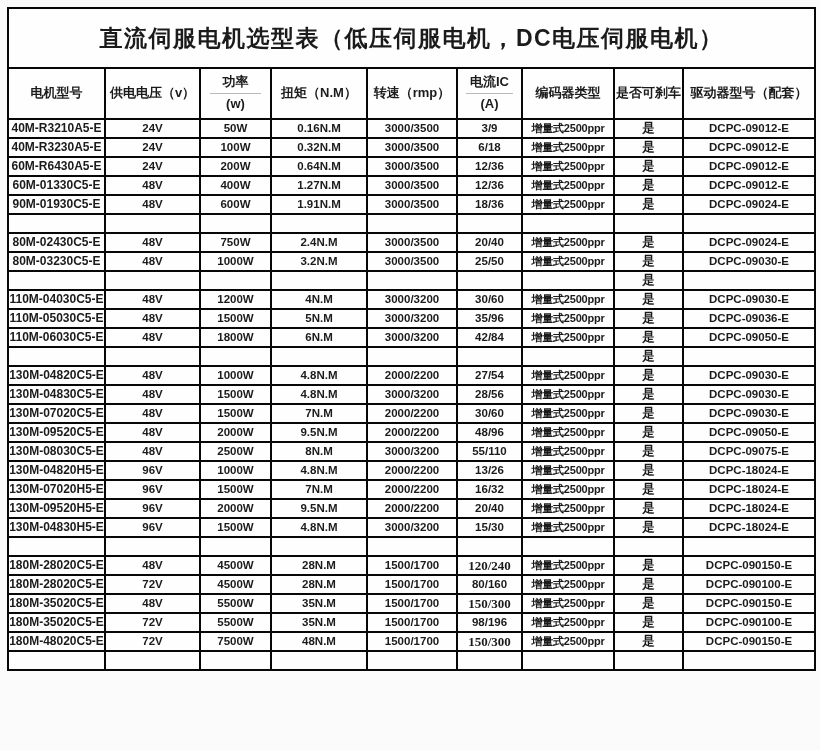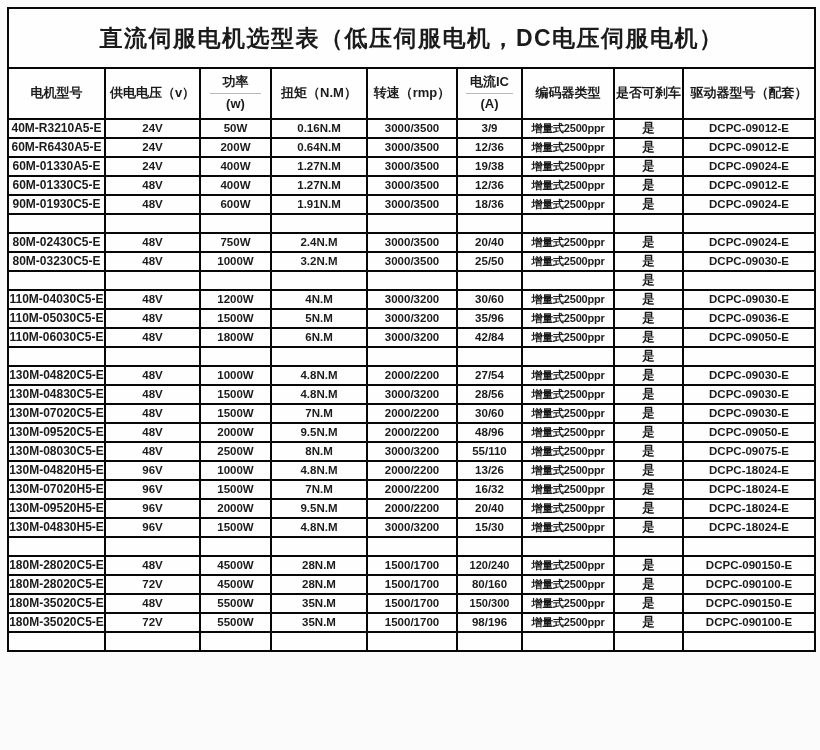--- a/index.html
+++ b/index.html
@@ -62,21 +62,21 @@
   }
   tbody td {
     height: 17px;
     line-height: 17px;
     font-size: 11.5px;
     font-weight: 700;
   }
   tbody td.col-model   { font-size: 12px; }
   tbody td.col-encoder { font-size: 11px; letter-spacing: -0.2px; }
   tbody td.col-brake   { font-size: 12.5px; }
-  tbody td.col-current.shrink { font-size: 11px; }
+  tbody td.col-current.shrink { font-size: 13px; font-family: Liberation Serif, serif; }
 </style>
 </head>
 <body>
 
 <div class="sheet">
   <table>
     <colgroup>
       <col class="w-model">
         <col class="w-voltage">
         <col class="w-power">
@@ -131,40 +131,40 @@
           <td class="col-voltage">24V</td>
           <td class="col-power">50W</td>
           <td class="col-torque">0.16N.M</td>
           <td class="col-speed">3000/3500</td>
           <td class="col-current">3/9</td>
           <td class="col-encoder">增量式2500ppr</td>
           <td class="col-brake">是</td>
           <td class="col-driver">DCPC-09012-E</td>
         </tr>
         <tr>
+          <td class="col-model">40M-R3230A5-E</td>
+          <td class="col-voltage">24V</td>
+          <td class="col-power">100W</td>
+          <td class="col-torque">0.32N.M</td>
+          <td class="col-speed">3000/3500</td>
+          <td class="col-current">6/18</td>
+          <td class="col-encoder">增量式2500ppr</td>
+          <td class="col-brake">是</td>
+          <td class="col-driver">DCPC-09012-E</td>
+        </tr>
+        <tr>
           <td class="col-model">60M-R6430A5-E</td>
           <td class="col-voltage">24V</td>
           <td class="col-power">200W</td>
           <td class="col-torque">0.64N.M</td>
           <td class="col-speed">3000/3500</td>
           <td class="col-current">12/36</td>
           <td class="col-encoder">增量式2500ppr</td>
           <td class="col-brake">是</td>
           <td class="col-driver">DCPC-09012-E</td>
-        </tr>
-        <tr>
-          <td class="col-model">60M-01330A5-E</td>
-          <td class="col-voltage">24V</td>
-          <td class="col-power">400W</td>
-          <td class="col-torque">1.27N.M</td>
-          <td class="col-speed">3000/3500</td>
-          <td class="col-current">19/38</td>
-          <td class="col-encoder">增量式2500ppr</td>
-          <td class="col-brake">是</td>
-          <td class="col-driver">DCPC-09024-E</td>
         </tr>
         <tr>
           <td class="col-model">60M-01330C5-E</td>
           <td class="col-voltage">48V</td>
           <td class="col-power">400W</td>
           <td class="col-torque">1.27N.M</td>
           <td class="col-speed">3000/3500</td>
           <td class="col-current">12/36</td>
           <td class="col-encoder">增量式2500ppr</td>
           <td class="col-brake">是</td>
@@ -417,20 +417,31 @@
           <td class="col-voltage">72V</td>
           <td class="col-power">5500W</td>
           <td class="col-torque">35N.M</td>
           <td class="col-speed">1500/1700</td>
           <td class="col-current">98/196</td>
           <td class="col-encoder">增量式2500ppr</td>
           <td class="col-brake">是</td>
           <td class="col-driver">DCPC-090100-E</td>
         </tr>
         <tr>
+          <td class="col-model">180M-48020C5-E</td>
+          <td class="col-voltage">72V</td>
+          <td class="col-power">7500W</td>
+          <td class="col-torque">48N.M</td>
+          <td class="col-speed">1500/1700</td>
+          <td class="col-current shrink">150/300</td>
+          <td class="col-encoder">增量式2500ppr</td>
+          <td class="col-brake">是</td>
+          <td class="col-driver">DCPC-090150-E</td>
+        </tr>
+        <tr>
           <td class="col-model"></td>
           <td class="col-voltage"></td>
           <td class="col-power"></td>
           <td class="col-torque"></td>
           <td class="col-speed"></td>
           <td class="col-current"></td>
           <td class="col-encoder"></td>
           <td class="col-brake"></td>
           <td class="col-driver"></td>
         </tr>

